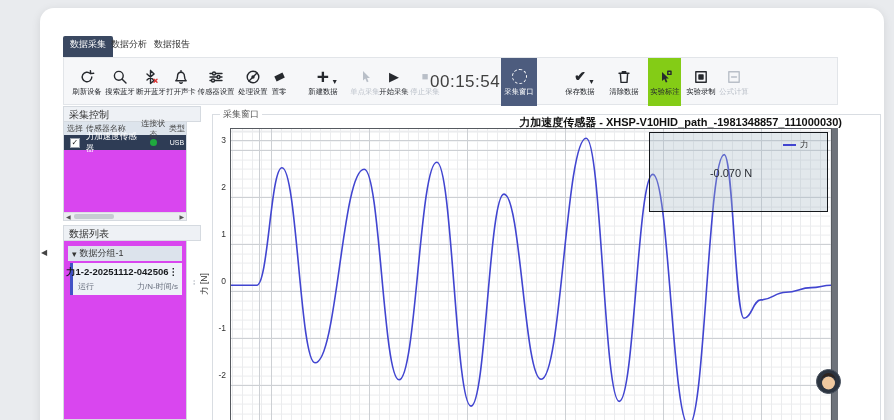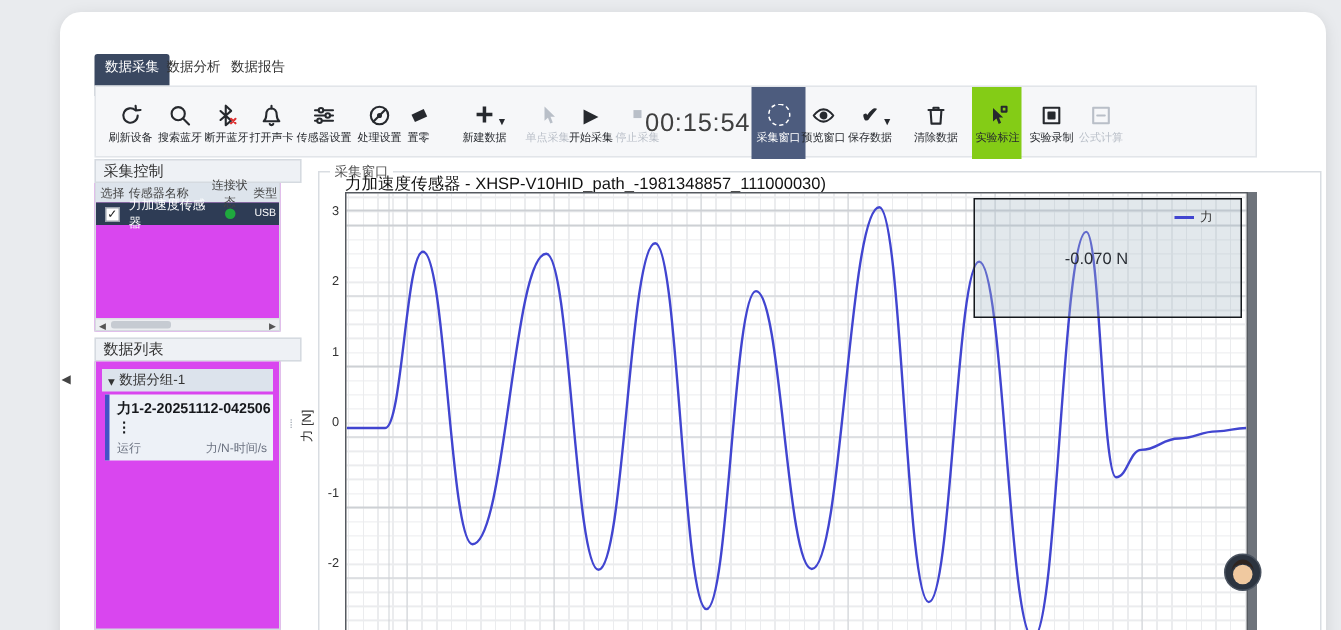--- a/index.html
+++ b/index.html
@@ -27,26 +27,26 @@
   .pbox{position:absolute;left:63px;width:124px;background:#d946ef;border:1px solid #d5dae0;border-top:none;box-sizing:border-box;}
   .thead{display:flex;height:13px;align-items:center;background:#dde4ec;font-size:8px;color:#444;}
   .trow{display:flex;height:15px;align-items:center;background:#2e3c55;color:#fff;font-size:8.5px;}
   .c1{width:24px;text-align:center;}.c2{width:58px;}.c3{width:32px;text-align:center;}.c4{width:20px;text-align:center;font-size:7px;}
   .chk{display:inline-block;width:8px;height:8px;background:#fff;border:1px solid #9aa2ad;color:#222;font-size:8px;line-height:8px;}
   .dot{display:inline-block;width:7px;height:7px;border-radius:50%;}
   .hscroll{position:absolute;left:0;bottom:0;width:100%;height:8px;background:#eceef1;border-top:1px solid #dcdfe3;box-sizing:border-box;display:flex;justify-content:space-between;align-items:center;font-size:6px;color:#555;padding:0 2px;box-sizing:border-box;}
   .hthumb{position:absolute;left:10px;bottom:1px;width:40px;height:5px;background:#c6cbd2;border-radius:2px;}
   .grouprow{margin:5px 4px 0 4px;height:15px;background:#dce3ec;display:flex;align-items:center;font-size:9px;color:#333;padding:0 4px;gap:3px;}
   .dataitem{margin:2px 4px 0 6px;background:#edf1f7;border-left:3px solid #4252c6;padding:3px 4px 3px 5px;}
-  .di1{display:flex;justify-content:flex-end;font-size:9.5px;font-weight:700;color:#16181c;white-space:nowrap;flex-direction:column;}
+  .di1{display:flex;justify-content:flex-end;font-size:9.5px;font-weight:700;color:#16181c;white-space:nowrap;}
   .di2{display:flex;justify-content:space-between;font-size:8px;color:#6b7280;margin-top:2px;}
   
   .fieldset{position:absolute;left:212px;top:114px;width:667px;height:310px;border:1px solid #d9dde2;}
   .fslegend{position:absolute;left:220px;top:108px;background:#fff;padding:0 3px;font-size:9px;color:#555;}
-  .ctitle{position:absolute;left:230px;top:115px;width:600px;text-align:left;font-size:11px;font-weight:400;color:#111;white-space:nowrap;}
+  .ctitle{position:absolute;left:242px;top:115px;width:600px;text-align:right;font-size:11px;font-weight:700;color:#111;white-space:nowrap;}
   .plot{position:absolute;left:230px;top:128px;width:600px;height:292px;background:#fff;border:1px solid #565a60;box-sizing:content-box;overflow:hidden;
     background-image:
       repeating-linear-gradient(90deg,#cdd0d4 0 1px,transparent 1px 98px),
       repeating-linear-gradient(0deg,#cdd0d4 0 1px,transparent 1px 47px),
       repeating-linear-gradient(90deg,#ebecee 0 1px,transparent 1px 9.8px),
       repeating-linear-gradient(0deg,#ebecee 0 1px,transparent 1px 9.4px);
     background-position:40px 0,0 12px,1px 0,0 2.6px;}
   .ytick{position:absolute;width:22px;text-align:right;font-size:8.5px;color:#333;}
   .ylabel{position:absolute;left:183px;top:278px;width:44px;text-align:center;font-size:8.5px;color:#333;transform:rotate(-90deg);}
   .selrect{position:absolute;left:418px;top:3px;width:179px;height:80px;border:1.5px solid #15181c;background:rgba(168,184,198,.33);box-sizing:border-box;}
@@ -164,29 +164,20 @@
     </div>
 
     <div class="timer">00:15:54</div>
 
     <div class="tb darkactive" style="left:437px;width:36px">
       <span class="ic">
           <span class="dashcircle"></span>
         </span>
       <span class="lb">采集窗口</span>
     </div>
-    <div class="tb" style="left:467px;width:36px">
-      <span class="ic">
-          <svg width="16" height="16" viewBox="0 0 16 16">
-            <path d="M1.5 8S4.3 3.9 8 3.9 14.5 8 14.5 8 11.7 12.1 8 12.1 1.5 8 1.5 8z"></path>
-            <circle cx="8" cy="8" r="1.9" style="fill:#26292e"></circle>
-          </svg>
-        </span>
-      <span class="lb">预览窗口</span>
-    </div>
     <div class="tb" style="left:498px;width:36px">
       <span class="ic">
           <span class="glyph" style="font-weight:700;font-size:14px">✔</span>
           <span class="caret">▼</span>
         </span>
       <span class="lb">保存数据</span>
     </div>
     <div class="tb" style="left:542px;width:36px">
       <span class="ic">
           <svg width="16" height="16" viewBox="0 0 16 16">

